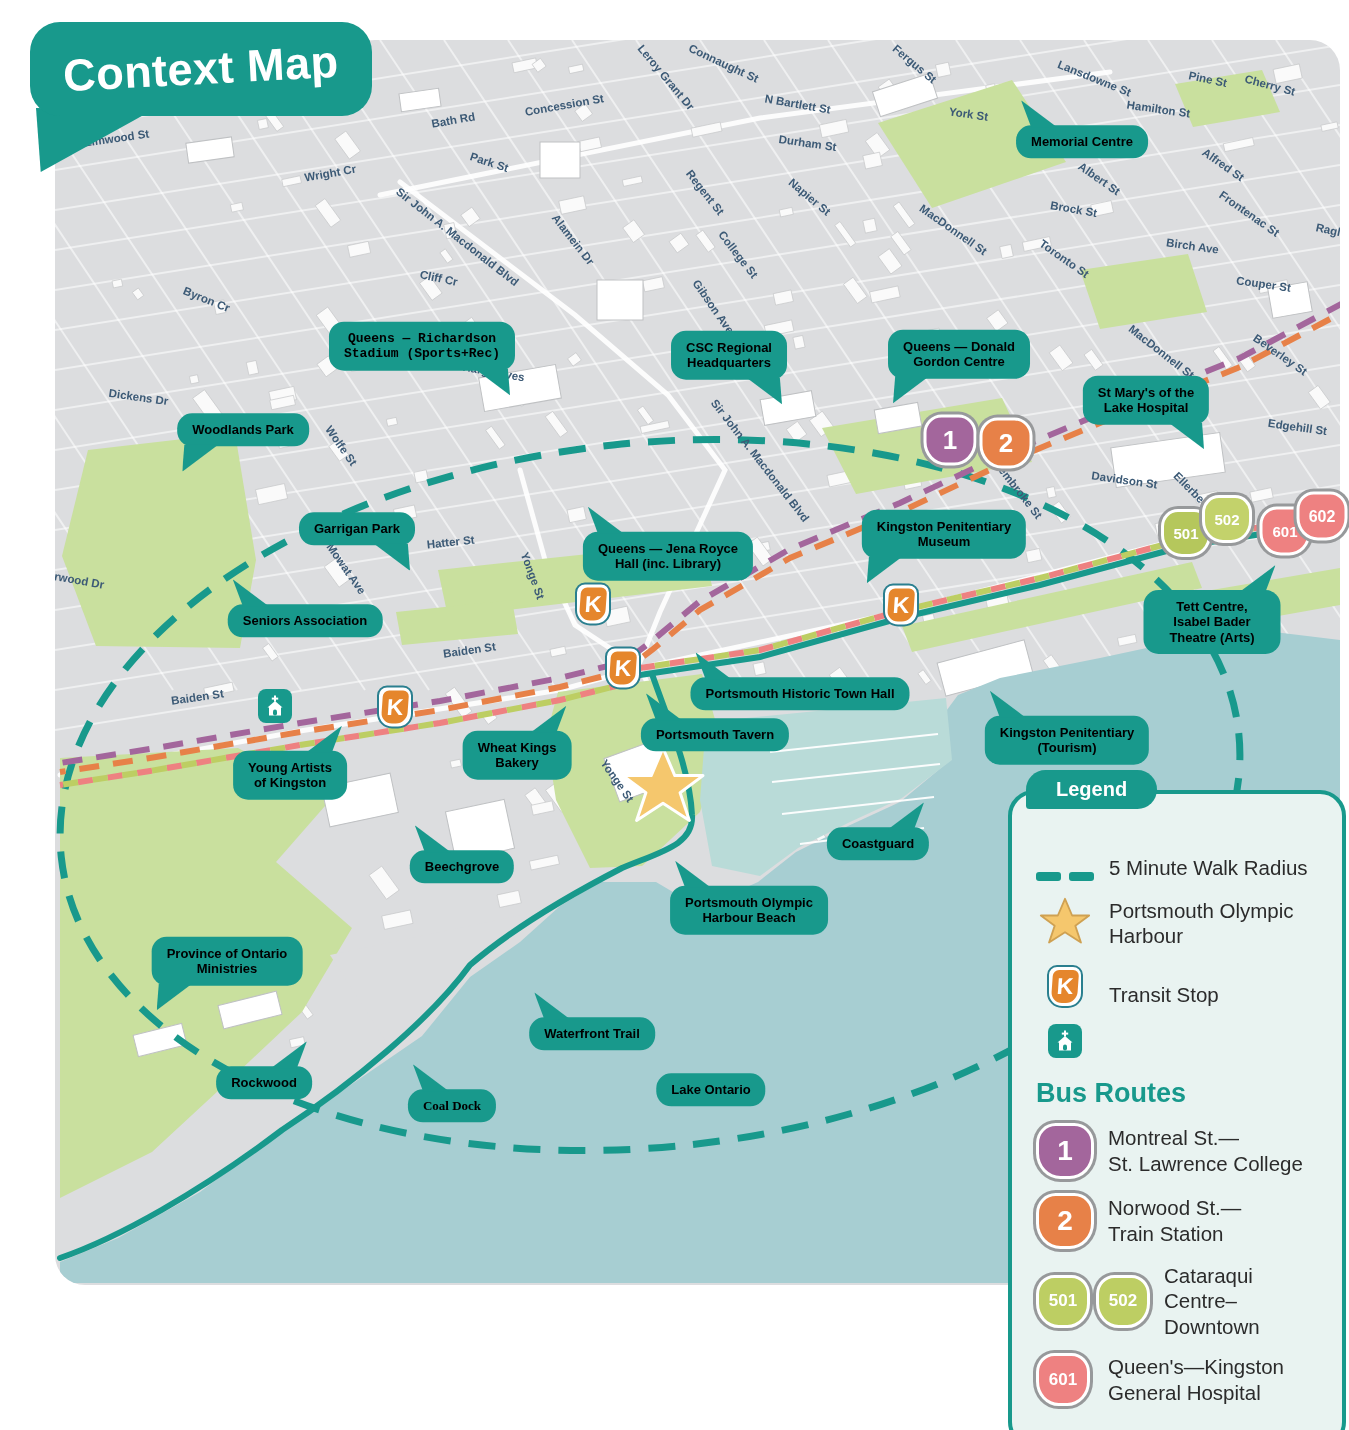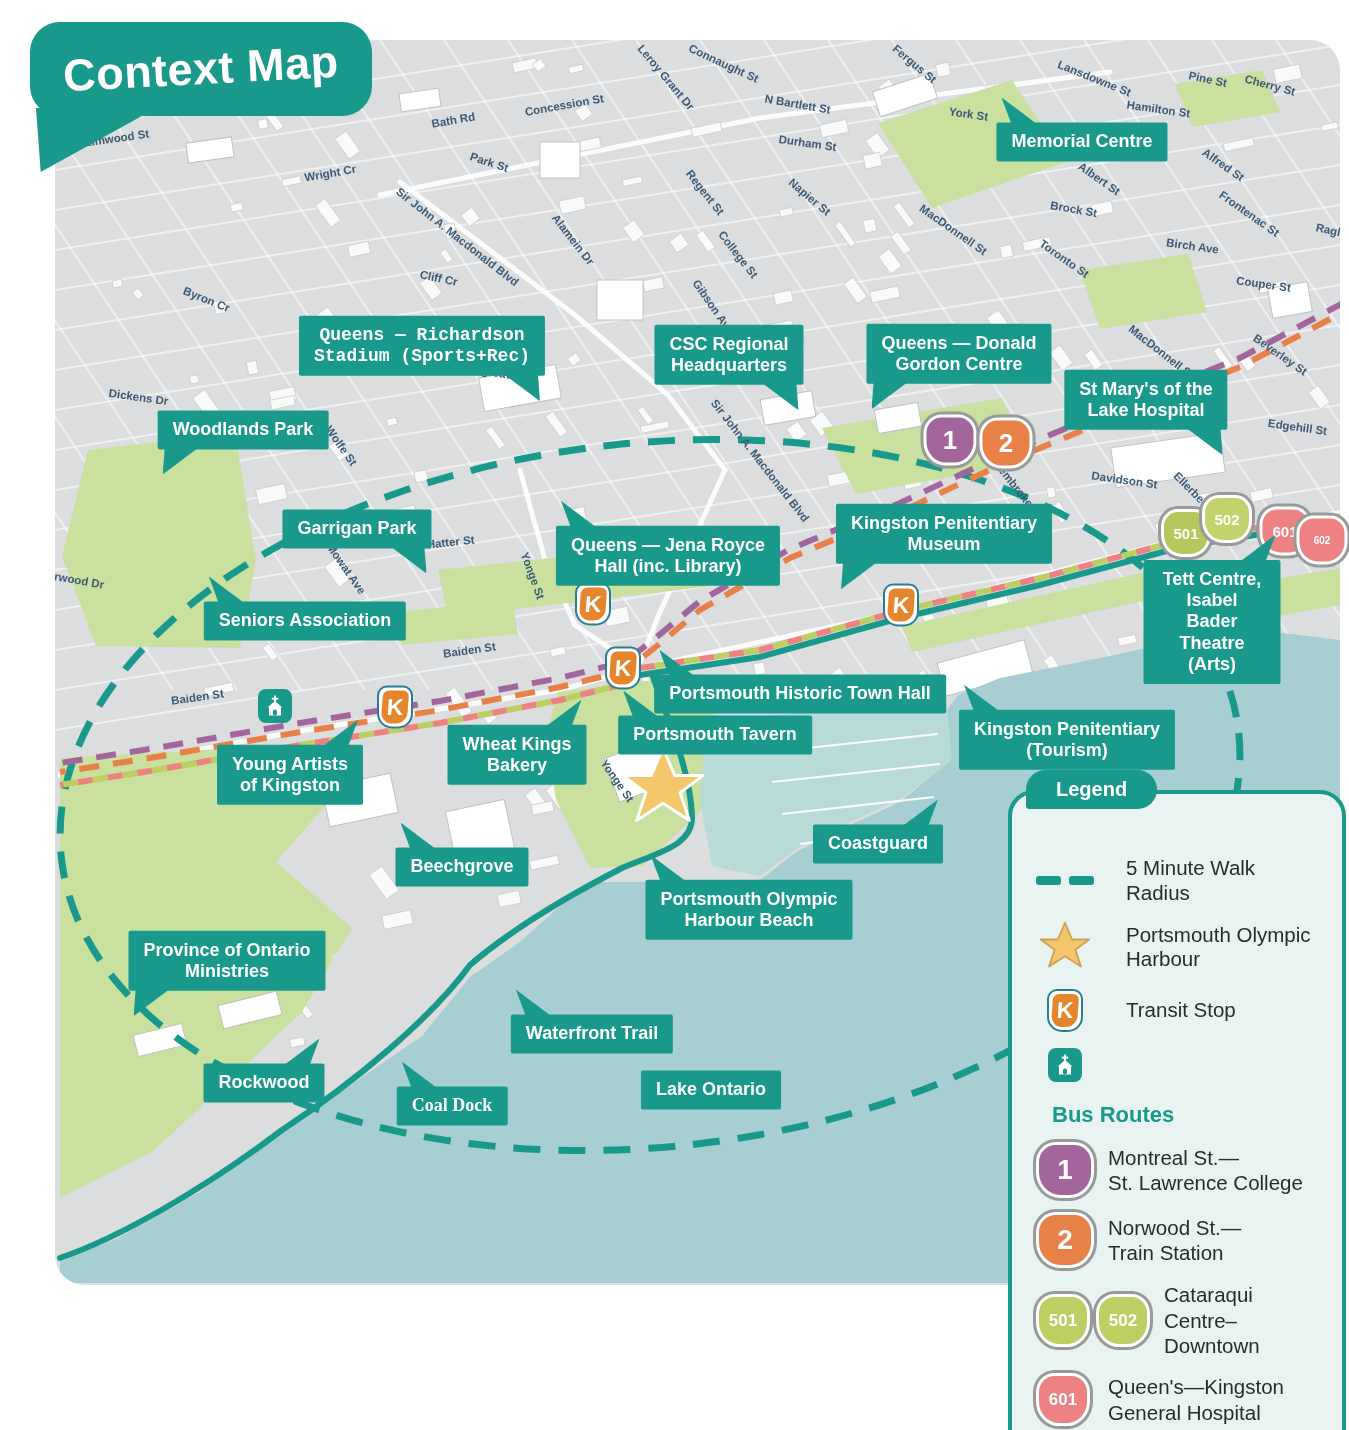--- a/index.html
+++ b/index.html
@@ -24,22 +24,22 @@
   .walk-circle{fill:none;stroke:var(--teal);stroke-width:7;stroke-dasharray:27 18;}
   .r-purple{fill:none;stroke:var(--purple);stroke-width:6;stroke-dasharray:20 14;}
   .r-orange{fill:none;stroke:var(--orange);stroke-width:6;stroke-dasharray:20 14;stroke-dashoffset:17;}
   .r-salmon{fill:none;stroke:var(--salmon);stroke-width:6;stroke-dasharray:15 15;}
   .r-olive{fill:none;stroke:var(--olive);stroke-width:6;stroke-dasharray:15 15;stroke-dashoffset:15;}
   .r-trail{fill:none;stroke:var(--teal);stroke-width:6;stroke-linecap:round;}
   .street-label{fill:var(--street-ink);font-size:11.5px;font-weight:bold;}
 
   
   .callout{position:absolute;transform:translate(-50%,-50%);background:var(--teal);
-    color:#ffffff;font-weight:bold;font-size:18px;line-height:1.18;padding:9px 15px;
-    border-radius:2px;text-align:center;white-space:pre-line;z-index:30;}
+    color:#000000;font-weight:bold;font-size:13px;line-height:1.18;padding:9px 15px;
+    border-radius:15px;text-align:center;white-space:pre-line;z-index:30;}
   .tail{position:absolute;width:36px;height:27px;background:inherit;}
   .tail-tl{top:-25px;left:5px;clip-path:polygon(0 0,28% 100%,100% 100%);}
   .tail-tr{top:-25px;right:5px;clip-path:polygon(100% 0,0 100%,72% 100%);}
   .tail-bl{bottom:-25px;left:5px;clip-path:polygon(6% 0,100% 0,0 100%);}
   .tail-br{bottom:-25px;right:5px;clip-path:polygon(0 0,94% 0,100% 100%);}
 
   
   #title-bubble{position:absolute;left:30px;top:22px;width:342px;height:94px;z-index:50;
     background:var(--teal);border-radius:30px;display:flex;align-items:center;justify-content:center;}
   #title-bubble .txt{color:#fff;font-weight:bold;font-size:45px;letter-spacing:.5px;transform:rotate(-3deg);}
@@ -66,26 +66,26 @@
   .legend .church{position:static;transform:none;flex:none;}
 
   .star-icon{position:absolute;transform:translate(-50%,-50%);z-index:20;}
 
   
   .legend{position:absolute;left:1008px;top:790px;width:338px;box-sizing:border-box;z-index:40;
     background:var(--legend-bg);border:4px solid var(--teal);border-radius:26px;
     padding:46px 24px 24px 24px;}
   .legend-title{position:absolute;left:14px;top:-24px;background:var(--teal);color:#fff;
     font-weight:bold;font-size:20px;padding:8px 30px;border-radius:22px 22px 22px 4px;}
-  .legend-item{display:flex;align-items:center;gap:32px;margin:16px 0;color:var(--ink);
+  .legend-item{display:flex;align-items:flex-end;gap:15px;margin:16px 0;color:var(--ink);
     font-size:20.5px;line-height:1.2;}
   .legend-item .ic{flex:none;width:58px;display:flex;justify-content:center;align-items:center;}
   .dash-sample{display:flex;gap:8px;}
   .dash-sample i{width:25px;height:9px;border-radius:3px;background:var(--teal);}
-  .bus-heading{color:var(--teal);font-weight:bold;font-size:22px;margin:20px 0 6px 16px;}
+  .bus-heading{color:var(--teal);font-weight:bold;font-size:27px;margin:20px 0 6px 0;}
   .route-row{display:flex;align-items:center;gap:14px;margin:14px 0;}
   .route-row .bwrap{display:flex;gap:6px;flex:none;min-width:58px;justify-content:flex-start;}
   .route-label{color:var(--ink);font-size:20.5px;line-height:1.25;white-space:pre-line;}
 </style>
 </head>
 <body>
 
 <div id="stage">
 
   <svg id="map-svg" width="1349" height="1430" viewBox="0 0 1349 1430">
@@ -421,21 +421,21 @@
         </g>
     </g>
   </svg>
 
   <div id="map-icons">
       <div class="rbadge" style="left: 950px; top: 440px; width: 47px; height: 45px; font-size: 26px; background: rgb(163, 102, 156);">1</div>
       <div class="rbadge" style="left: 1006px; top: 443px; width: 47px; height: 45px; font-size: 26px; background: rgb(231, 129, 72);">2</div>
       <div class="rbadge" style="left: 1186px; top: 533px; width: 44px; height: 42px; font-size: 15px; background: rgb(181, 199, 92);">501</div>
       <div class="rbadge" style="left: 1227px; top: 519px; width: 44px; height: 42px; font-size: 15px; background: rgb(195, 210, 107);">502</div>
       <div class="rbadge" style="left: 1285px; top: 531px; width: 45px; height: 43px; font-size: 15px; background: rgb(238, 129, 129);">601</div>
-      <div class="rbadge" style="left: 1322px; top: 540px; width: 45px; height: 43px; font-size: 10px; background: rgb(238, 129, 129);">602</div>
+      <div class="rbadge" style="left: 1322px; top: 516px; width: 45px; height: 43px; font-size: 16px; background: rgb(238, 129, 129);">602</div>
       <div class="tstop" style="left: 593px; top: 604px;">
         <span class="k">K</span>
       </div>
       <div class="tstop" style="left: 623px; top: 668px;">
         <span class="k">K</span>
       </div>
       <div class="tstop" style="left: 901px; top: 605px;">
         <span class="k">K</span>
       </div>
       <div class="tstop" style="left: 395px; top: 707px;">

